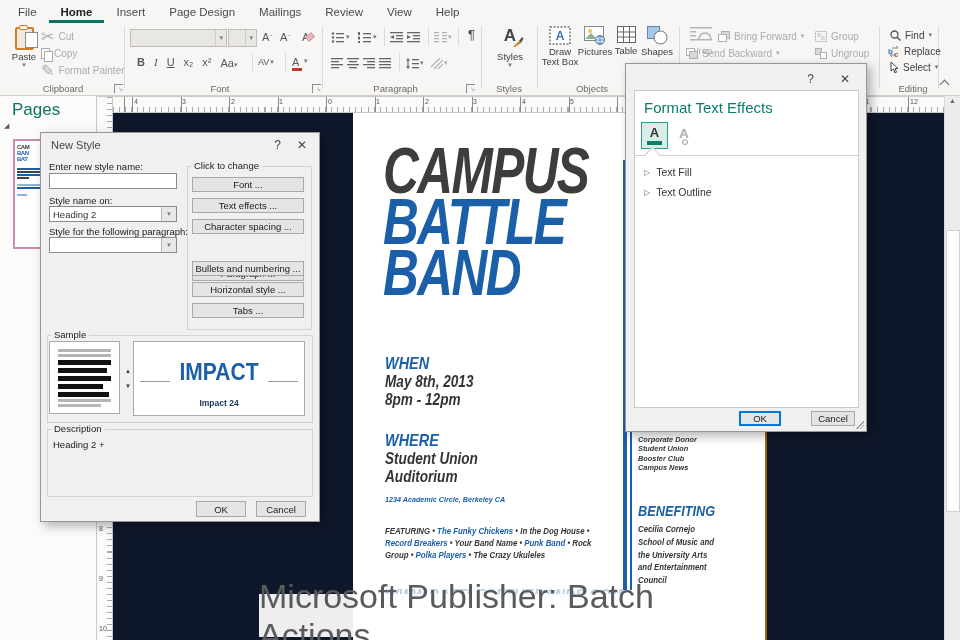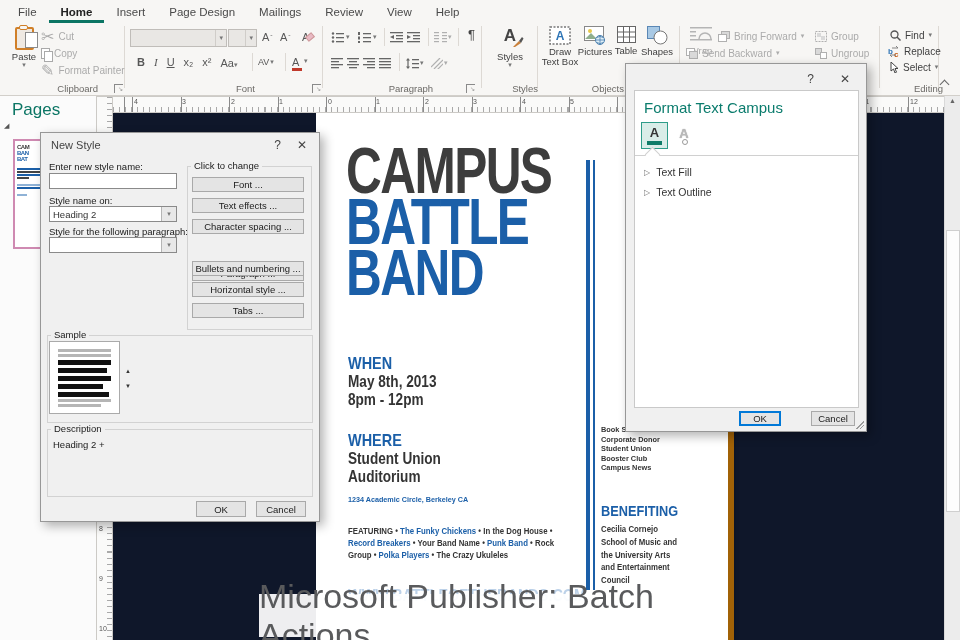--- a/index.html
+++ b/index.html
@@ -5,21 +5,21 @@
   html,body{margin:0;padding:0;background:#bfbfbf;}
   #screen{position:relative;width:960px;height:640px;overflow:hidden;background:#0f172a;
           font-family:"Liberation Sans",sans-serif;color:#333;}
   .abs{position:absolute;}
   
   #ribbon{position:absolute;left:0;top:0;width:960px;height:95px;background:#f7f6f4;border-bottom:1px solid #d2cfca;z-index:20;}
   #tabrow{position:absolute;left:6px;top:0;height:24px;display:flex;align-items:center;}
   .tab{font-size:11.5px;color:#4a4a4a;padding:4px 12px 5px;white-space:nowrap;}
   .tab.active{color:#222;font-weight:700;border-bottom:3px solid #0b7564;padding-bottom:2px;}
   .vsep{position:absolute;top:26px;height:62px;width:1px;background:#ddd9d4;}
-  .glabel{position:absolute;top:83px;font-size:9.5px;color:#6b6966;text-align:right;}
+  .glabel{position:absolute;top:83px;font-size:9.5px;color:#6b6966;text-align:center;}
   .launcher{position:absolute;top:84px;width:8px;height:8px;border-left:1px solid #8a8a8a;border-top:1px solid #8a8a8a;font-size:6px;color:#8a8a8a;line-height:8px;text-align:right;}
   .chev{font-size:7px;color:#777;line-height:6px;}
   .gray, .gray *{color:#ababab !important;}
   .rlab{font-size:10px;color:#3f3f3f;}
   .icon-row{position:absolute;display:flex;align-items:center;gap:4px;height:14px;}
   .combo{position:absolute;background:#e9e7e4;border:1px solid #c0bdb9;display:flex;align-items:center;justify-content:flex-end;}
   .combo .chev{padding:0 3px;border-left:1px solid #d0cdc9;height:100%;display:flex;align-items:center;}
   .fbtn{font-size:11px;color:#575757;display:inline-block;}
   .minisvg{display:inline-block;vertical-align:middle;}
   .bigbtn{position:absolute;display:flex;flex-direction:column;align-items:center;justify-content:flex-start;}
@@ -45,22 +45,22 @@
       background-image:repeating-linear-gradient(to right,#8a8a8a 0 1px,transparent 1px 48.5px);background-position:19px 0;}
   .rnum{position:absolute;top:1px;font-size:7px;color:#555;}
   #vruler{position:absolute;left:96px;top:96px;width:15px;height:544px;background:#fafaf9;border:1px solid #cccac6;z-index:10;}
   #vruler .ticks{position:absolute;top:0;bottom:0;right:0;width:5px;
       background-image:repeating-linear-gradient(to bottom,#a9a9a9 0 1px,transparent 1px 6.06px);}
   .vnum{position:absolute;left:2px;font-size:7px;color:#555;}
   #scrollbar{position:absolute;right:0;top:95px;width:15px;height:545px;background:#ececec;border-left:1px solid #d9d9d9;z-index:10;}
   #scroll-up{position:absolute;top:2px;left:0;width:15px;text-align:center;font-size:7px;color:#666;}
   #scroll-thumb{position:absolute;left:1px;top:135px;width:12px;height:280px;background:#fdfdfd;border:1px solid #cfcfcf;}
   
-  #page{position:absolute;left:316px;top:112px;width:412px;height:528px;background:#fff;
-        border-right:6px solid #a16207;box-shadow:2px 0 3px rgba(0,0,0,.12);z-index:5;}
+  #page{position:absolute;left:353px;top:112px;width:412px;height:528px;background:#fff;
+        border-right:2px solid #a16207;box-shadow:2px 0 3px rgba(0,0,0,.12);z-index:5;font-style:italic;}
   .imp{font-weight:700;display:inline-block;transform-origin:0 50%;white-space:nowrap;}
   .blue{color:#1b5fa8;}
   .dark{color:#343434;}
   .bigline{font-size:62px;line-height:51px;letter-spacing:-2px;transform:scale(.8,1.05);}
   .h-blue{font-size:17px;line-height:17px;transform:scaleX(.85);color:#1b5fa8;}
   .body-b{font-size:16px;line-height:17px;transform:scaleX(.85);color:#343434;}
   .addr{font-size:8px;transform:scaleX(.9);color:#1b5fa8;}
   .featline{font-size:8.5px;line-height:12px;font-weight:700;transform:scaleX(.92);transform-origin:0 50%;white-space:nowrap;}
   .sponsor{display:block;font-size:8px;line-height:9.6px;font-weight:700;color:#343434;transform:scaleX(.92);transform-origin:0 50%;}
   .benline{display:block;font-size:8.5px;line-height:12.8px;font-weight:700;color:#343434;transform:scaleX(.92);transform-origin:0 50%;}
@@ -572,34 +572,40 @@
       <div class="sline b"></div>
         <div class="sline b" style="margin-right:12px;"></div>
       <div class="sline b"></div>
         <div class="sline b" style="margin-right:16px;"></div>
       <div class="sline b" style="margin-right:10px;"></div>
       <div class="sline"></div>
         <div class="sline" style="margin-right:18px;"></div>
     </div>
     <span class="spin" style="left:84px;top:235px;">▲</span>
     <span class="spin" style="left:84px;top:250px;">▼</span>
+    <div id="samp-right" style="left:92px;top:208px;width:170px;height:73px;">
+      <span id="impact-preview">IMPACT</span>
+      <span id="impact-line-l" style="left:6px;"></span>
+      <span id="impact-line-r" style="right:6px;"></span>
+      <span id="impact-caption">Impact 24</span>
+    </div>
 
     <div class="gbox" style="left:6px;top:296px;width:264px;height:66px;"></div>
     <span class="gbox-legend" style="left:10px;top:290px;">Description</span>
     <span class="lbl abs" style="left:12px;top:306px;">Heading 2 +</span>
 
     <div class="wbtn" style="left:155px;top:368px;width:50px;height:16px;">OK</div>
     <div class="wbtn" style="left:215px;top:368px;width:50px;height:16px;">Cancel</div>
   </div>
 
   <div class="dialog" style="left:625px;top:63px;width:240px;height:367px;">
     <span class="dlg-help" style="right:52px;top:8px;">?</span>
     <span class="dlg-close" style="right:16px;top:8px;">✕</span>
     <div id="fte-panel">
-      <span id="fte-title">Format Text Campus</span>
+      <span id="fte-title">Format Text Effects</span>
       <div id="fte-ic1">
         <span class="A">A</span>
         <span class="bar"></span>
       </div>
       <div id="fte-ic2">
         <span class="A">A</span>
         <span class="nib"></span>
       </div>
       <div id="fte-sep"></div>
       <div id="fte-notch"></div>

